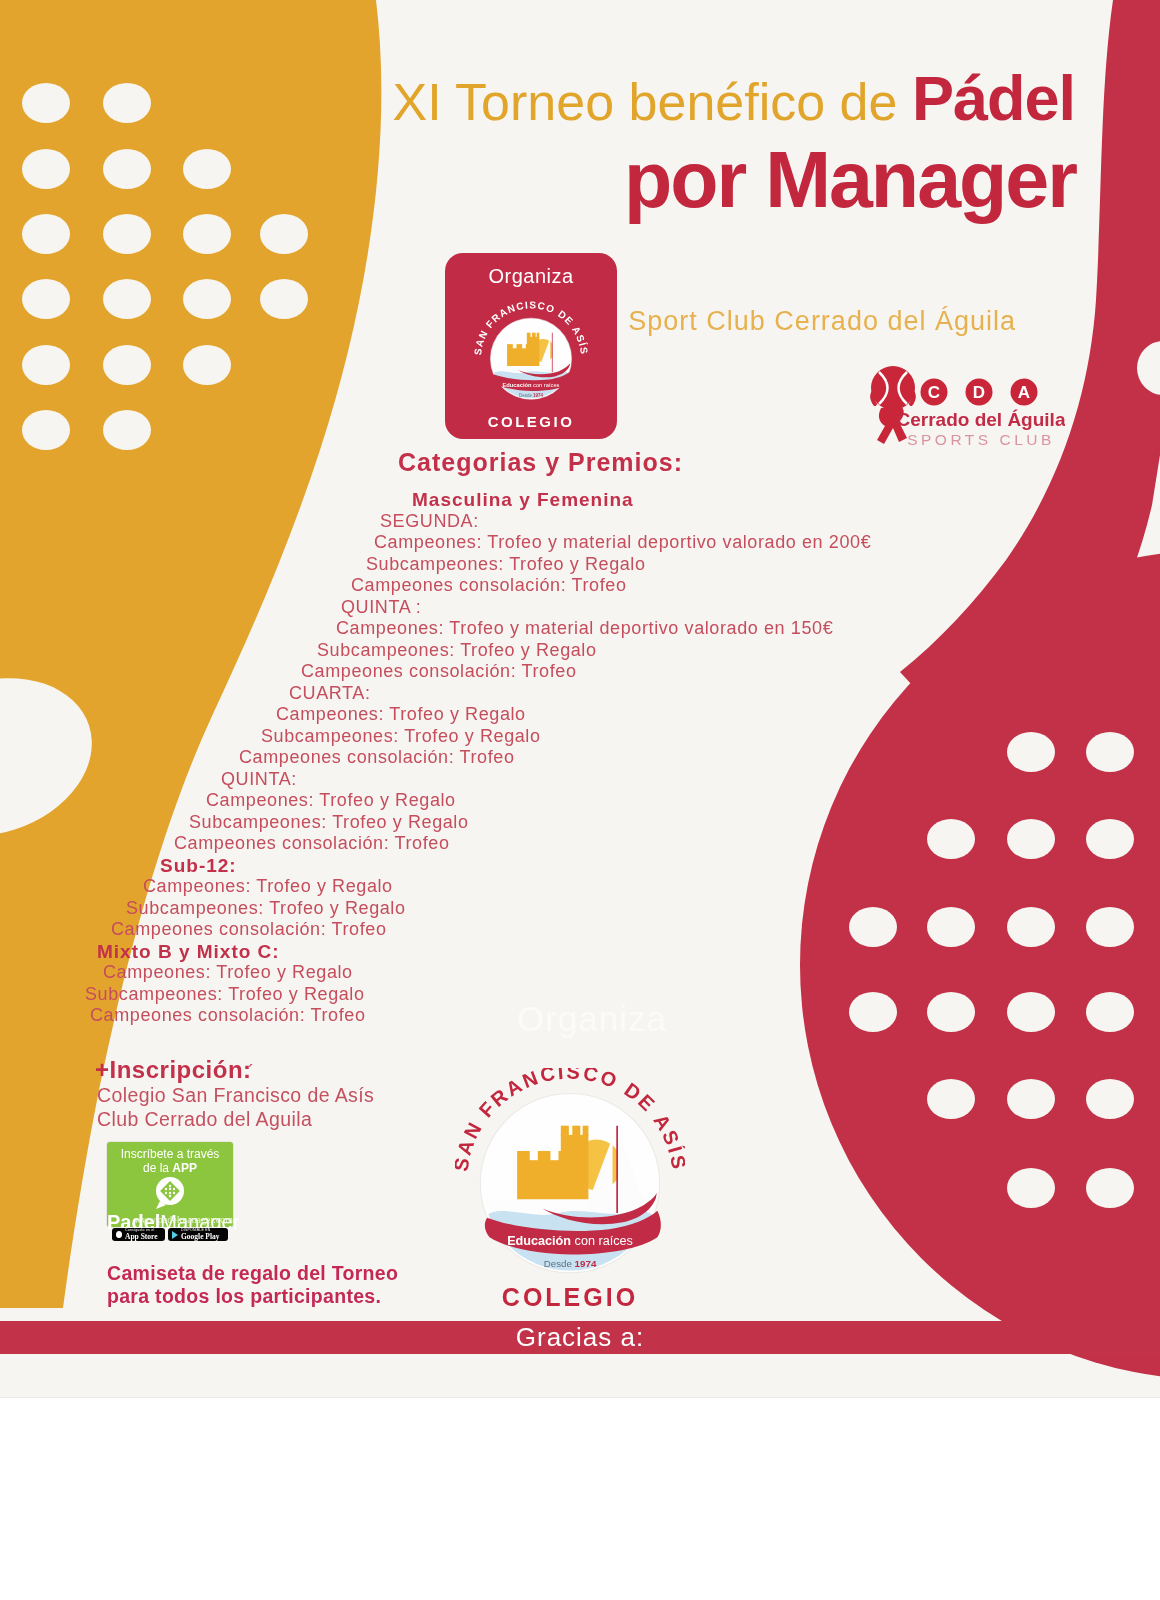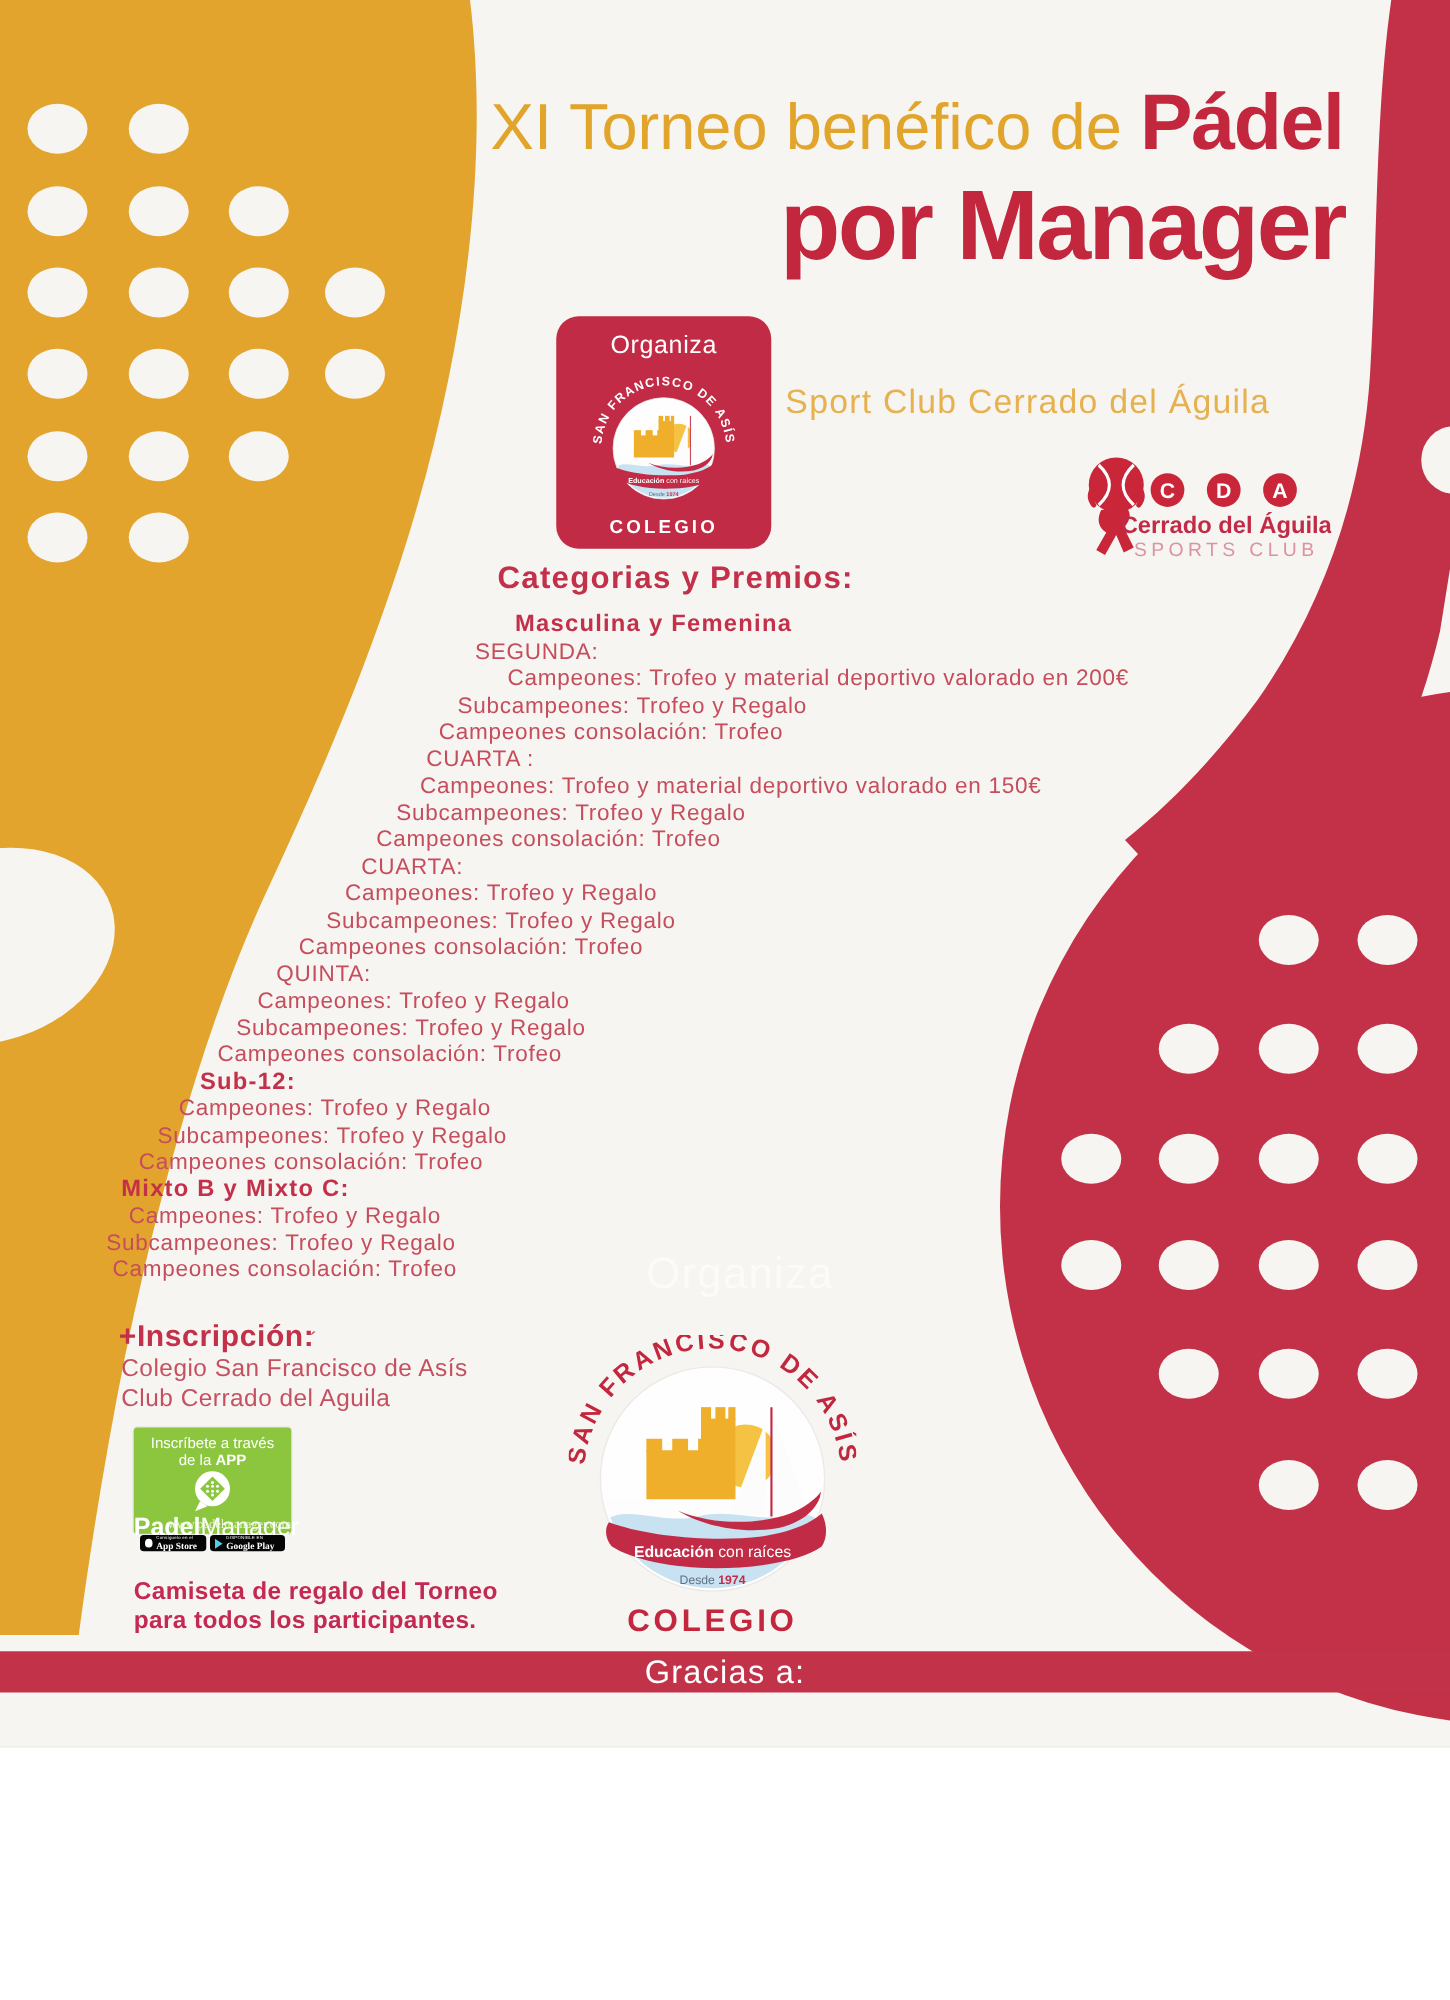--- a/index.html
+++ b/index.html
@@ -212,24 +212,24 @@
     <text x="126" y="40" text-anchor="middle" font-size="17" font-weight="700" fill="#ffffff" font-family="Liberation Sans,sans-serif">D</text>
     <text x="171" y="40" text-anchor="middle" font-size="17" font-weight="700" fill="#ffffff" font-family="Liberation Sans,sans-serif">A</text>
     <text x="128" y="68" text-anchor="middle" font-size="19" font-weight="700" class="svg-text-red">Cerrado del Águila</text>
     <text x="128" y="87" text-anchor="middle" font-size="15.5" fill="#DB93A0" letter-spacing="3.5" font-family="Liberation Sans,sans-serif">SPORTS CLUB</text>
   </svg>
 
   <div class="cat-heading">Categorias y Premios:</div>
   <div id="category-lines">
       <div class="cat-line cat-bold" style="left: 412px; top: 489px;">Masculina y Femenina</div>
       <div class="cat-line" style="left: 380px; top: 510.5px;">SEGUNDA:</div>
-      <div class="cat-line" style="left: 374px; top: 532px; margin-left: 32px;">Campeones: Trofeo y material deportivo valorado en 200€</div>
+      <div class="cat-line" style="left: 374px; top: 532px;">Campeones: Trofeo y material deportivo valorado en 200€</div>
       <div class="cat-line" style="left: 366px; top: 553.5px;">Subcampeones: Trofeo y Regalo</div>
       <div class="cat-line" style="left: 351px; top: 575px;">Campeones consolación: Trofeo</div>
-      <div class="cat-line" style="left: 341px; top: 596.5px;">CUARTA :</div>
+      <div class="cat-line" style="left: 341px; top: 596.5px;">QUINTA :</div>
       <div class="cat-line" style="left: 336px; top: 618px;">Campeones: Trofeo y material deportivo valorado en 150€</div>
       <div class="cat-line" style="left: 317px; top: 639.5px;">Subcampeones: Trofeo y Regalo</div>
       <div class="cat-line" style="left: 301px; top: 661px;">Campeones consolación: Trofeo</div>
       <div class="cat-line" style="left: 289px; top: 682.5px;">CUARTA:</div>
       <div class="cat-line" style="left: 276px; top: 704px;">Campeones: Trofeo y Regalo</div>
       <div class="cat-line" style="left: 261px; top: 725.5px;">Subcampeones: Trofeo y Regalo</div>
       <div class="cat-line" style="left: 239px; top: 747px;">Campeones consolación: Trofeo</div>
       <div class="cat-line" style="left: 221px; top: 768.5px;">QUINTA:</div>
       <div class="cat-line" style="left: 206px; top: 790px;">Campeones: Trofeo y Regalo</div>
       <div class="cat-line" style="left: 189px; top: 811.5px;">Subcampeones: Trofeo y Regalo</div>

